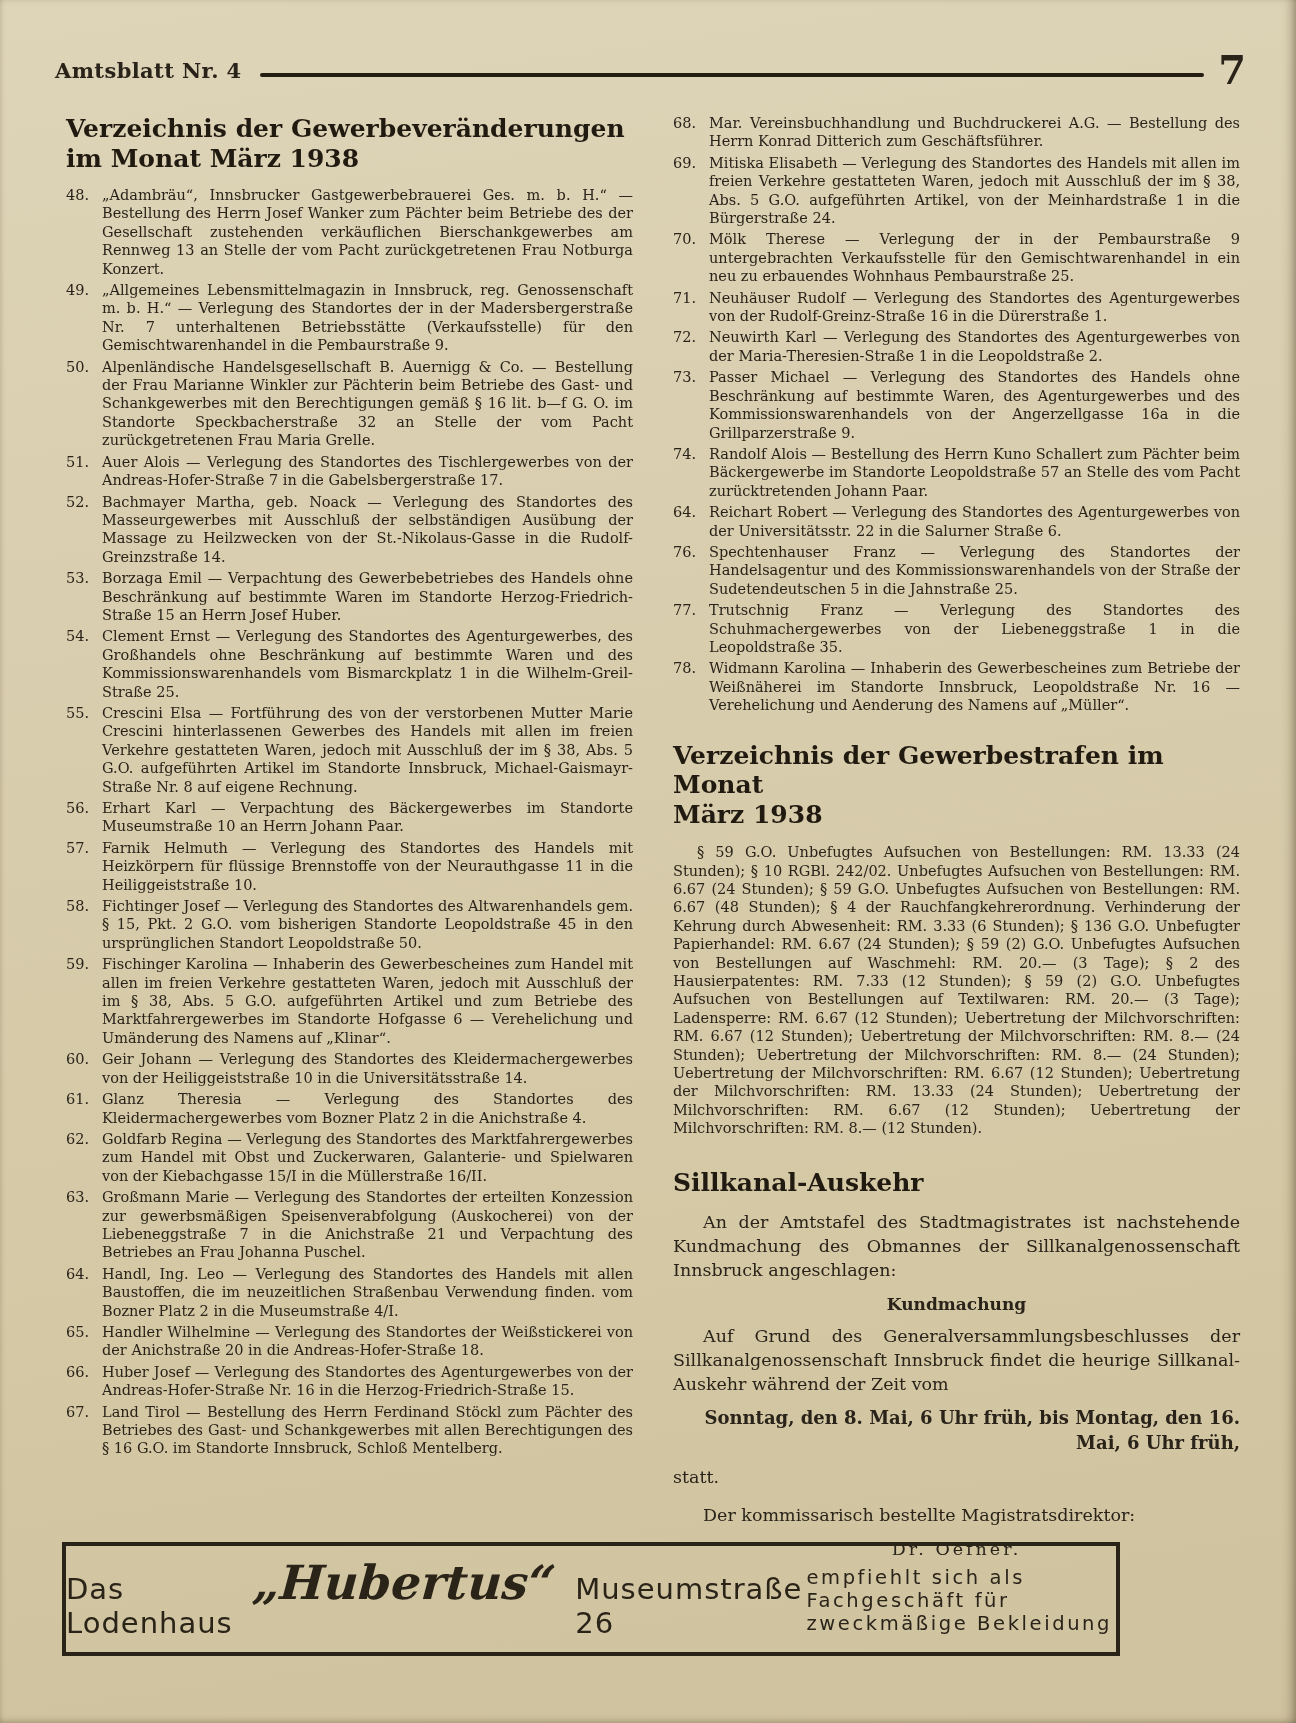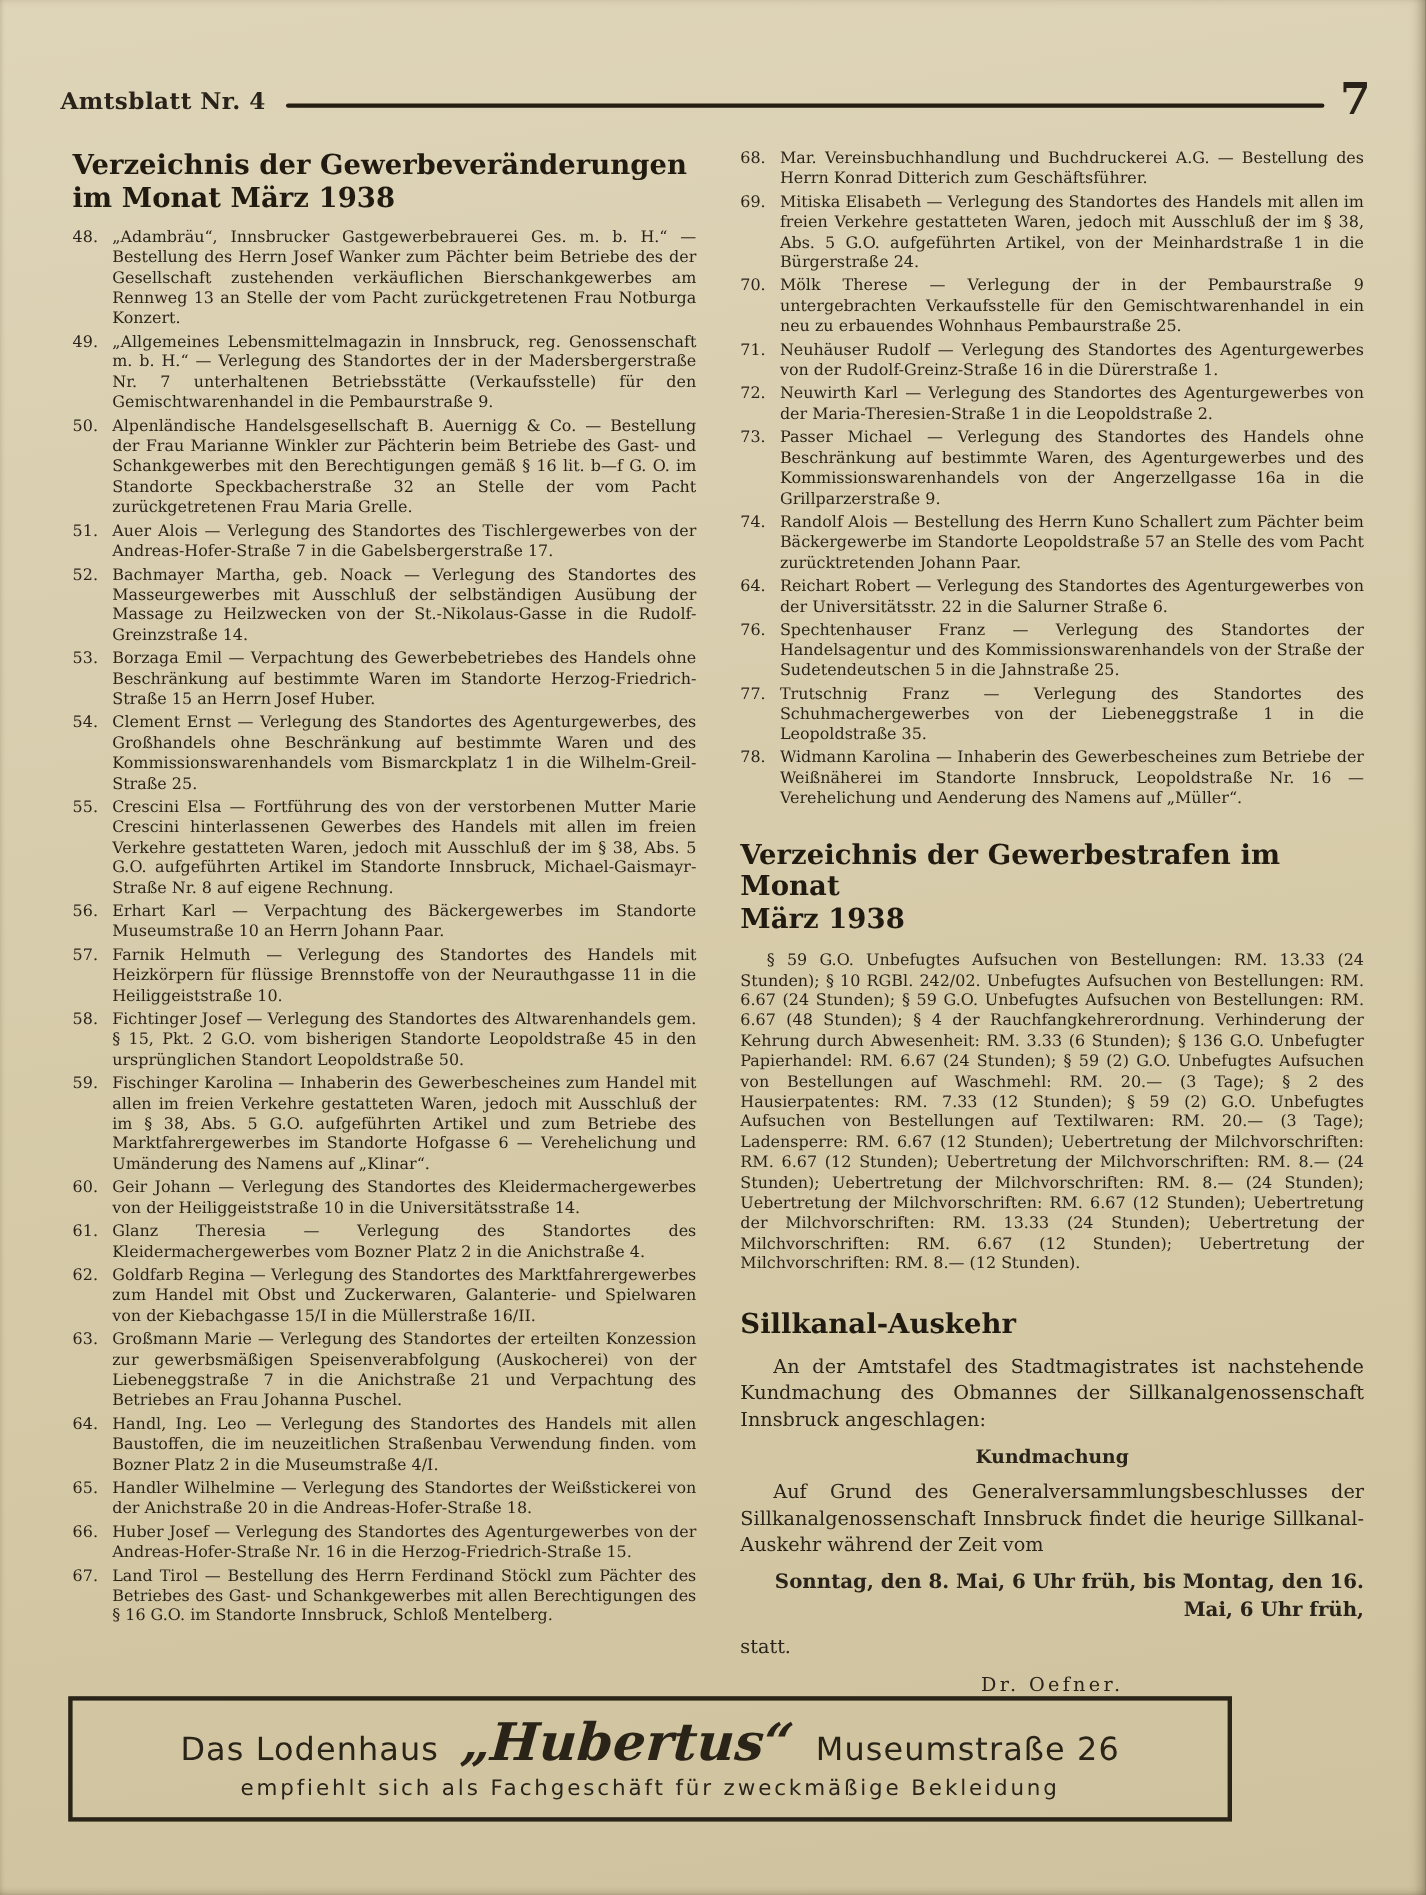--- a/index.html
+++ b/index.html
@@ -11,21 +11,20 @@
     background:linear-gradient(172deg,#ded4b8 0%,#d8cdad 38%,#d3c7a3 78%,#cfc29e 100%);
     color:#2a231a;
     font-family:"DejaVu Serif", serif;
     overflow:hidden;
     box-shadow:inset -9px 0 12px -7px rgba(55,44,24,.5), inset 3px 0 7px -5px rgba(55,44,24,.35), inset 0 -5px 8px -5px rgba(55,44,24,.3);
   }
   
   .header{
     display:flex;align-items:center;
     padding:52px 50px 0 55px;
-    margin-top:21px;
   }
   .masthead{font-size:21px;font-weight:bold;letter-spacing:.4px;white-space:nowrap;}
   .rule{flex:1;height:4px;background:#241d12;margin:10px 14px 0 18px;border-radius:2px;}
   .pagenum{font-size:40px;font-weight:bold;line-height:.9;}
   
   .columns{
     display:flex;gap:40px;
     padding:26px 56px 0 66px;
     box-sizing:border-box;
   }
@@ -52,21 +51,21 @@
   .sill .dates{font-weight:bold;text-align:right;text-indent:0;font-size:18px;line-height:1.35;}
   .sill .closing{text-indent:0;margin-top:2px;}
   .sill .signoff{margin-top:14px;}
   .sill .signature{text-align:center;letter-spacing:3px;text-indent:0;margin-top:2px;}
   
   .ad-box{
     position:absolute;left:62px;top:1542px;
     width:1058px;height:114px;
     border:4px solid #2a2318;
     box-sizing:border-box;
-    display:flex;flex-direction:column;justify-content:center;align-items:center;
+    display:flex;flex-direction:row;justify-content:center;align-items:center;
     gap:4px;
   }
   .ad-line1{display:flex;align-items:baseline;gap:20px;color:#2a2318;}
   .ad-prefix,.ad-suffix{font-family:"DejaVu Sans", sans-serif;font-size:29px;letter-spacing:1px;}
   .ad-brand{font-family:"DejaVu Serif", serif;font-style:italic;font-weight:bold;font-size:47px;line-height:1;transform:skewX(-4deg);}
   .ad-line2{font-family:"DejaVu Sans", sans-serif;font-size:19.5px;letter-spacing:2.6px;margin-top:2px;}
 </style>
 </head>
 <body>
 
@@ -225,20 +224,21 @@
         <p class="penalties-body">§ 59 G.O. Unbefugtes Aufsuchen von Bestellungen: RM. 13.33 (24 Stunden); § 10 RGBl. 242/02. Unbefugtes Aufsuchen von Bestellungen: RM. 6.67 (24 Stunden); § 59 G.O. Unbefugtes Aufsuchen von Bestellungen: RM. 6.67 (48 Stunden); § 4 der Rauchfangkehrerordnung. Verhinderung der Kehrung durch Abwesenheit: RM. 3.33 (6 Stunden); § 136 G.O. Unbefugter Papierhandel: RM. 6.67 (24 Stunden); § 59 (2) G.O. Unbefugtes Aufsuchen von Bestellungen auf Waschmehl: RM. 20.— (3 Tage); § 2 des Hausierpatentes: RM. 7.33 (12 Stunden); § 59 (2) G.O. Unbefugtes Aufsuchen von Bestellungen auf Textilwaren: RM. 20.— (3 Tage); Ladensperre: RM. 6.67 (12 Stunden); Uebertretung der Milchvorschriften: RM. 6.67 (12 Stunden); Uebertretung der Milchvorschriften: RM. 8.— (24 Stunden); Uebertretung der Milchvorschriften: RM. 8.— (24 Stunden); Uebertretung der Milchvorschriften: RM. 6.67 (12 Stunden); Uebertretung der Milchvorschriften: RM. 13.33 (24 Stunden); Uebertretung der Milchvorschriften: RM. 6.67 (12 Stunden); Uebertretung der Milchvorschriften: RM. 8.— (12 Stunden).</p>
       </div>
 
       <div class="sill">
         <h1 class="section-title">Sillkanal-Auskehr</h1>
         <p>An der Amtstafel des Stadtmagistrates ist nachstehende Kundmachung des Obmannes der Sillkanalgenossenschaft Innsbruck angeschlagen:</p>
         <p class="subhead">Kundmachung</p>
         <p>Auf Grund des Generalversammlungsbeschlusses der Sillkanalgenossenschaft Innsbruck findet die heurige Sillkanal-Auskehr während der Zeit vom</p>
         <p class="dates">Sonntag, den 8. Mai, 6 Uhr früh, bis Montag, den 16. Mai, 6 Uhr früh,</p>
         <p class="closing">statt.</p>
+        <p class="signoff">Der kommissarisch bestellte Magistratsdirektor:</p>
         <p class="signature">Dr. Oefner.</p>
       </div>
     </div>
   </div>
 
   <div class="ad-box">
     <div class="ad-line1">
       <span class="ad-prefix">Das Lodenhaus</span>
       <span class="ad-brand">„Hubertus“</span>
       <span class="ad-suffix">Museumstraße 26</span>

